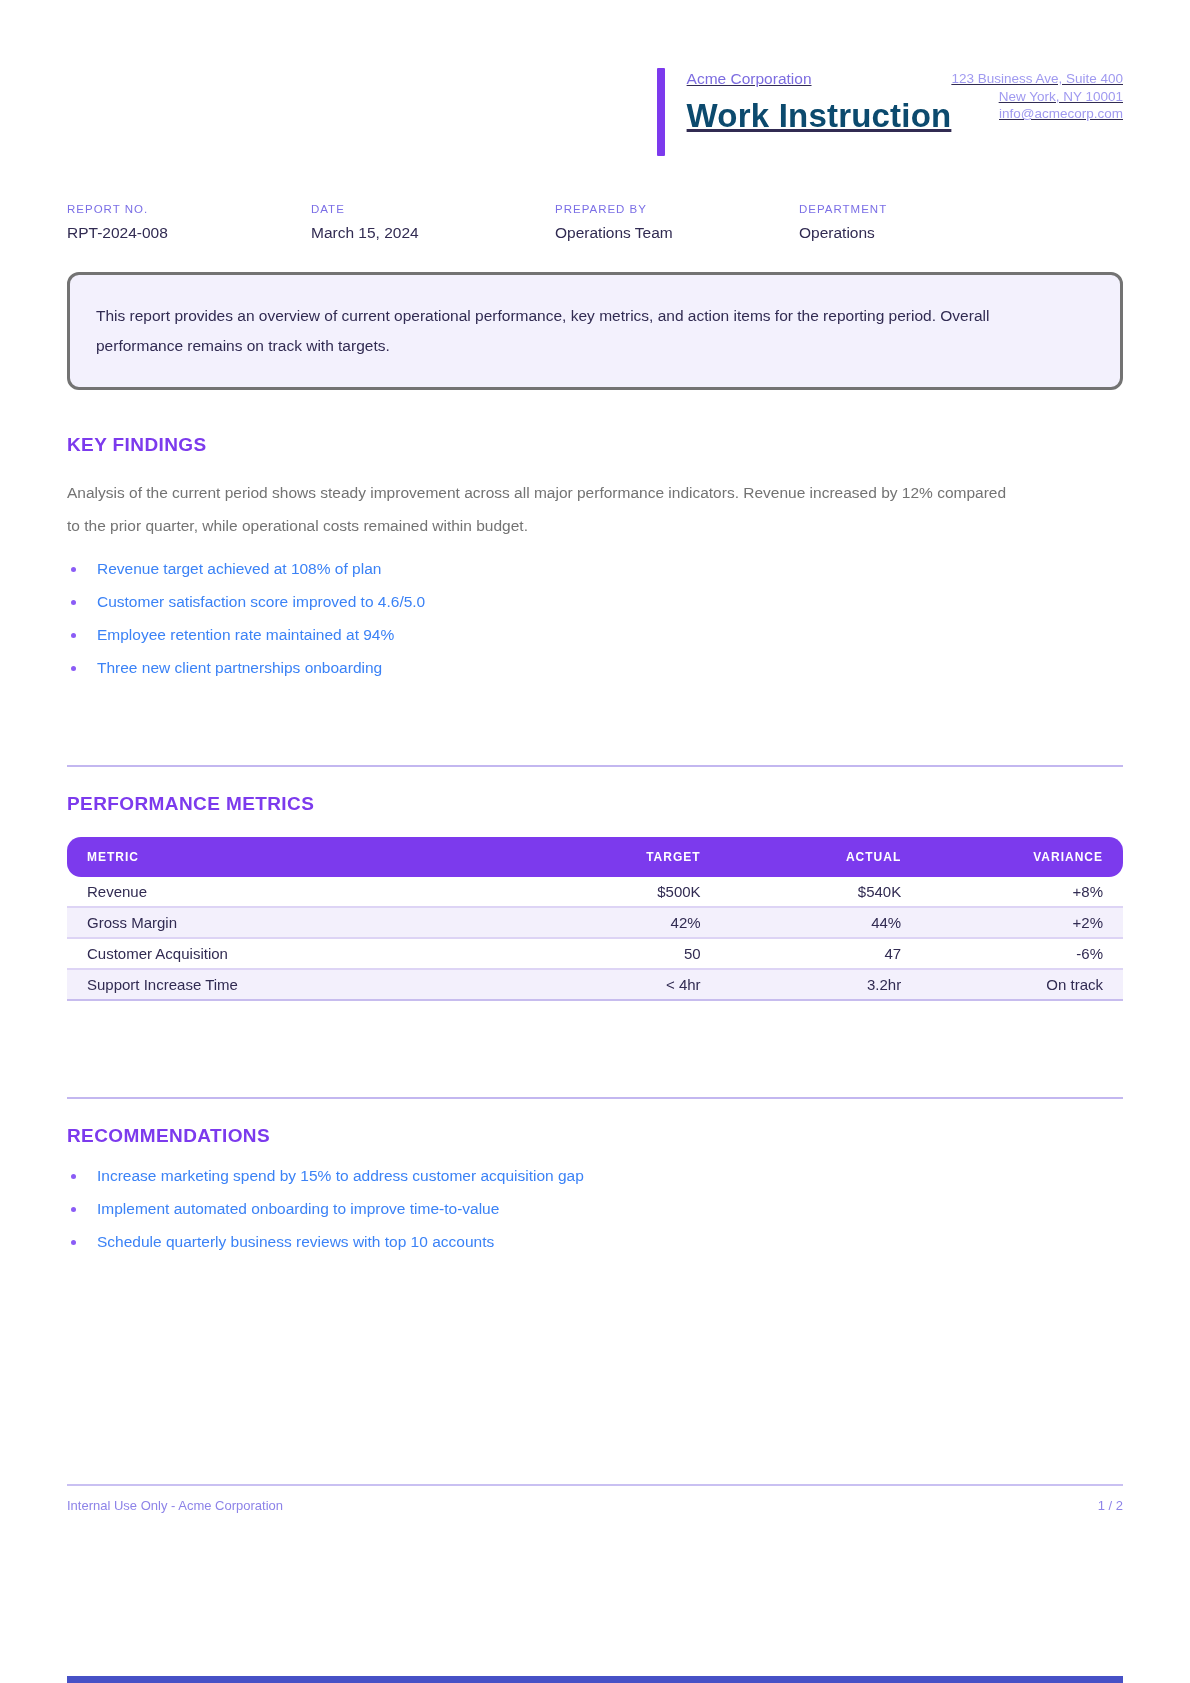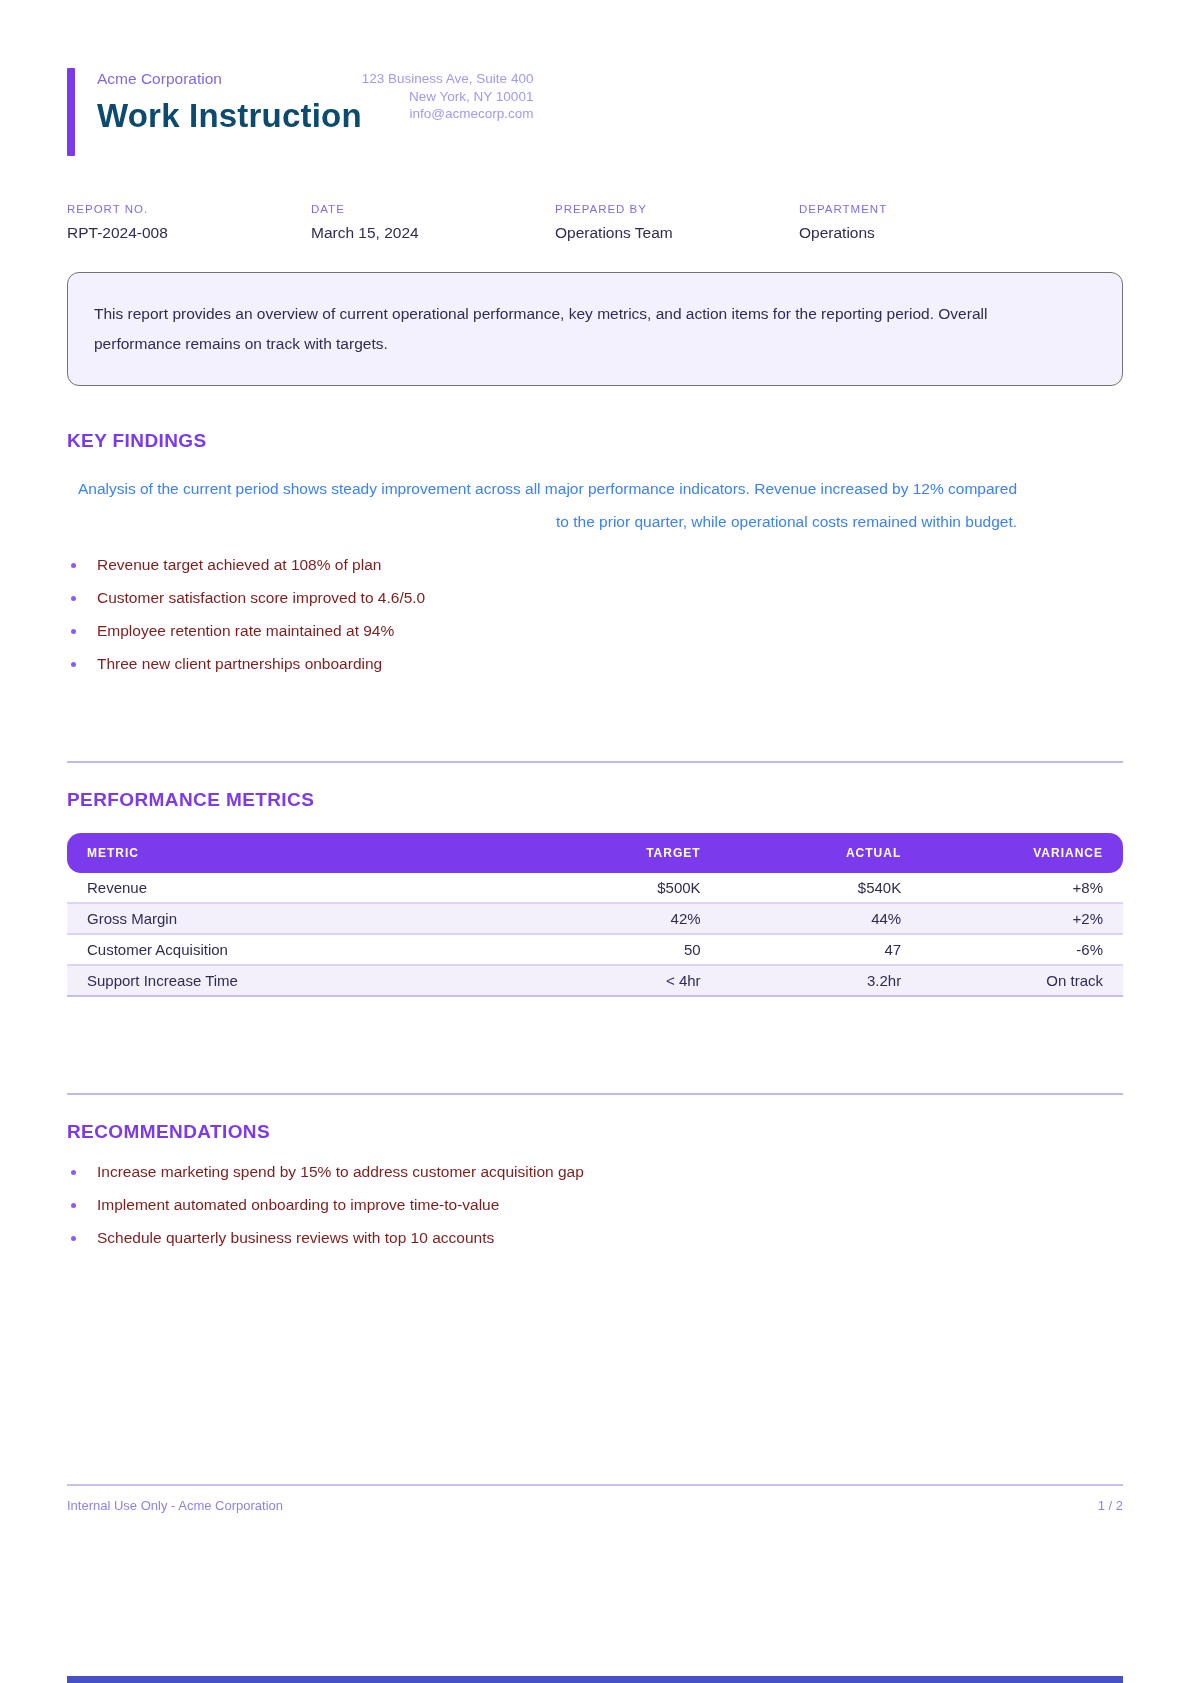--- a/index.html
+++ b/index.html
@@ -10,51 +10,51 @@
     position: relative;
     width: 1190px;
     height: 1683px;
     margin: 0 auto;
     background: #ffffff;
     padding: 68px 67px 0 67px;
     overflow: hidden;
   }
 
   
-  .header { display: flex; justify-content: flex-start; align-items: flex-start; margin-bottom: 47px; }
+  .header { display: flex; justify-content: flex-end; align-items: flex-start; margin-bottom: 47px; text-decoration: underline; }
   .header-left { display: flex; align-items: stretch; }
   .accent-bar { width: 8px; background: #7c3aed; border-radius: 1px; margin-right: 22px; min-height: 88px; }
   .title-block { padding-top: 2px; }
   .company { font-size: 15.5px; color: #7c6ce0; margin-bottom: 9px; }
   .doc-title { font-size: 33px; font-weight: 700; color: #0c4a6e; letter-spacing: 0.2px; }
   .address { text-align: right; font-size: 13.5px; line-height: 17.5px; color: #a09af0; padding-top: 2px; }
 
   
   .meta-row { display: grid; grid-template-columns: repeat(4, 244px); margin-bottom: 30px; }
   .meta-label { font-size: 11.5px; font-weight: 400; letter-spacing: 1px; text-transform: uppercase; color: #7b6fe6; margin-bottom: 9px; }
   .meta-value { font-size: 15.5px; color: #312b52; }
 
   
   .summary-box {
     background: #f3f1fd;
-    border: 1px solid #737373;
+    border: 3px solid #737373;
     border-radius: 12px;
     padding: 26px;
     margin-bottom: 44px;
   }
   .summary-box p { font-size: 15.5px; line-height: 30px; color: #312b52; max-width: 950px; }
 
   
   .section-heading { font-size: 19px; font-weight: 700; color: #7c3aed; letter-spacing: 0.4px; }
-  .body-paragraph { font-size: 15.5px; line-height: 33px; color: #3b82f6; max-width: 950px; margin-top: 20px; text-align: right; }
+  .body-paragraph { font-size: 15.5px; line-height: 33px; color: #737373; max-width: 950px; margin-top: 20px; }
 
   ul.bullet-list { list-style: none; margin-top: 16px; }
   ul.bullet-list li { display: flex; align-items: flex-start; line-height: 22px; margin-bottom: 11px; padding-left: 4px; }
   .bullet-dot { flex: 0 0 auto; width: 5px; height: 5px; border-radius: 50%; background: #8b5cf6; margin: 9px 21px 0 0; }
-  .bullet-text { font-size: 15.5px; color: #7f1d1d; }
+  .bullet-text { font-size: 15.5px; color: #3b82f6; }
 
   .divider { border: none; height: 2px; background: #c3b7f0; }
   .divider-1 { margin-top: 86px; }
   .divider-2 { margin-top: 96px; }
   .section-heading.after-divider { margin-top: 26px; }
 
   
   table.metrics { width: 100%; border-collapse: separate; border-spacing: 0; margin-top: 22px; }
   table.metrics thead th {
     background: #7c3aed;

